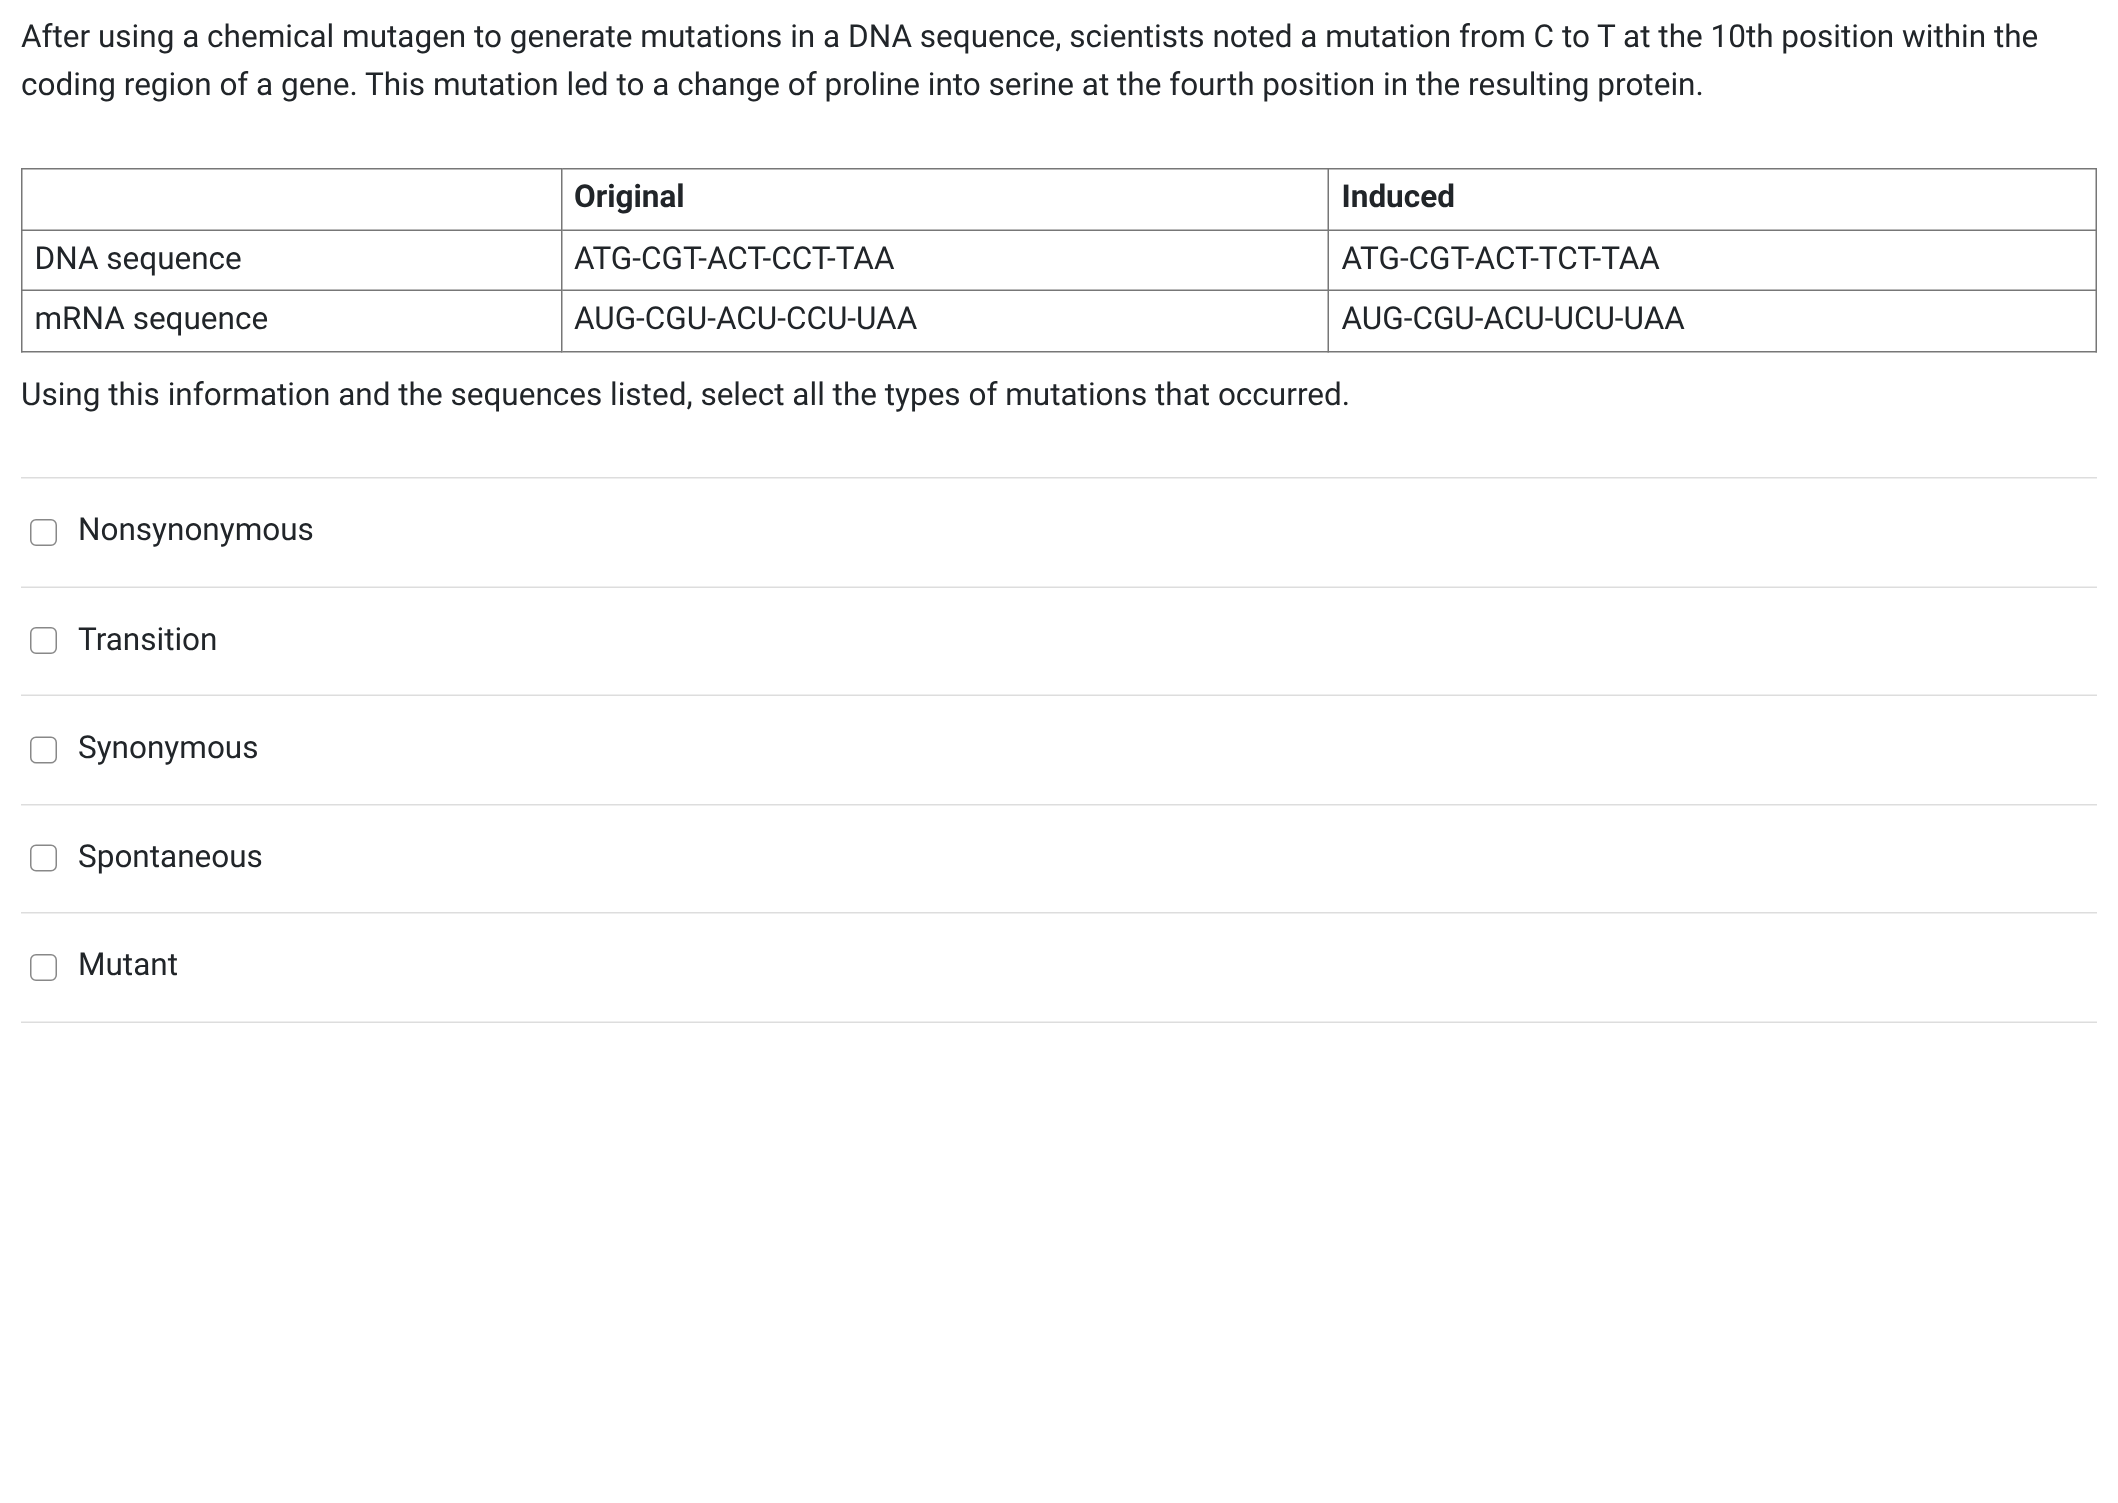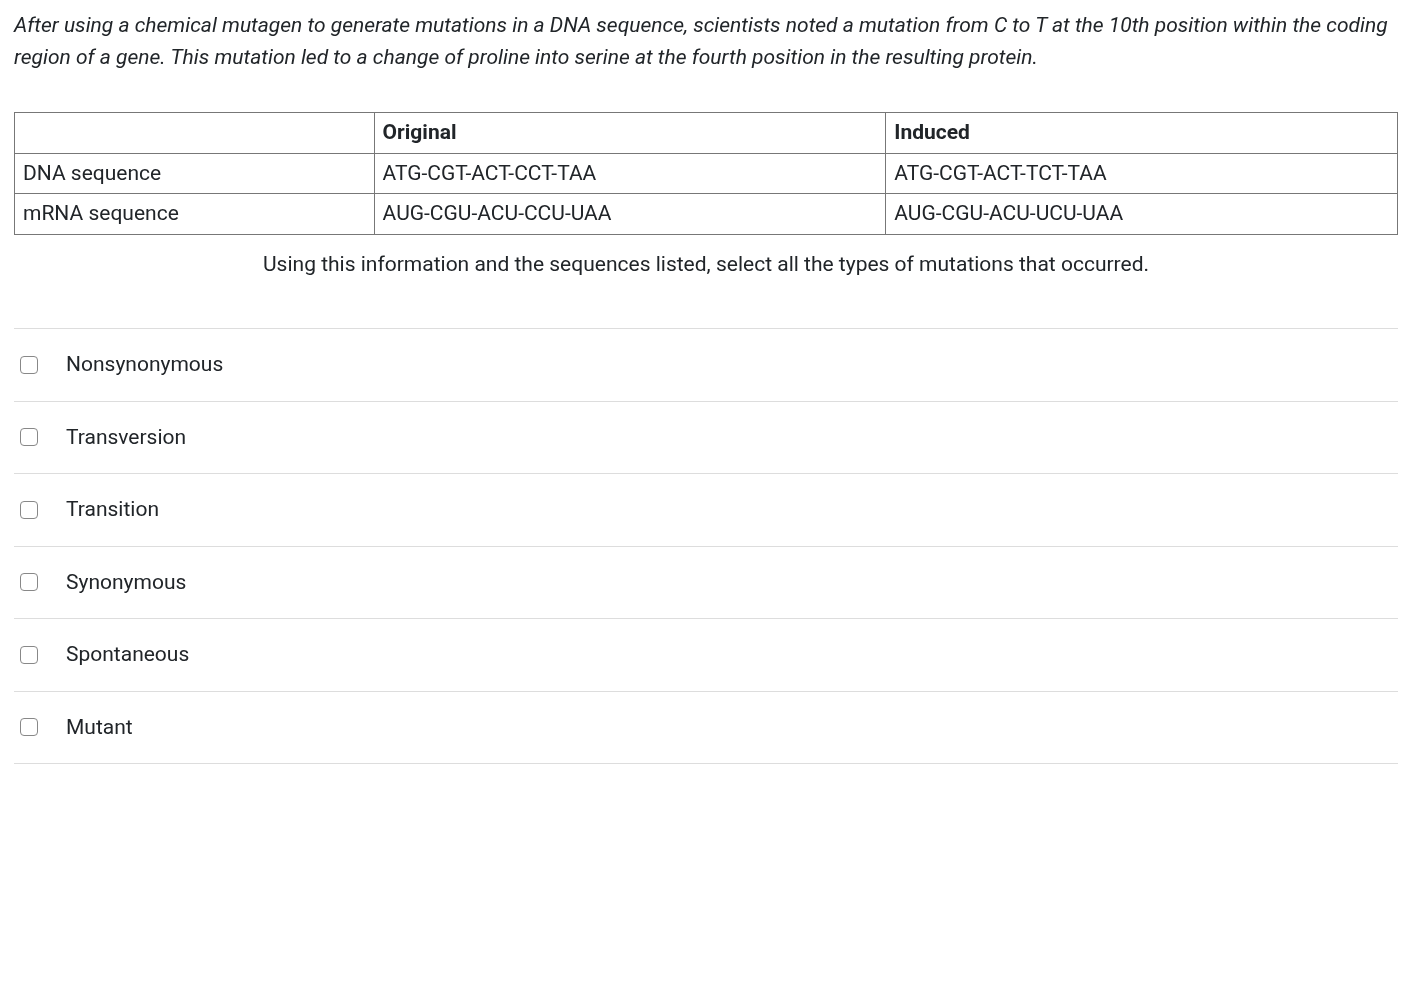--- a/index.html
+++ b/index.html
@@ -10,52 +10,50 @@
     body {
       font-family: "Segoe UI", -apple-system, BlinkMacSystemFont, Roboto, "Helvetica Neue", Arial, sans-serif;
       font-size: 21px;
       color: #212529;
       background: #ffffff;
       padding: 10px 14px;
       line-height: 1.5;
     }
     .intro {
       margin-bottom: 14px;
-      font-style: italic;
     }
     table {
       border-collapse: collapse;
       width: 100%;
       margin-bottom: 14px;
       font-size: 21px;
       margin-top: 39px;
     }
     table th, table td {
       border: 1px solid #777;
       padding: 4px 8px;
       text-align: left;
       font-weight: normal;
       vertical-align: top;
     }
     table th.col-header {
       font-weight: bold;
     }
     .question {
-      margin-bottom: 48px;
-      text-align: center;
+      margin-bottom: 38px;
     }
     .options {
       width: 100%;
     }
     .option-row {
       display: flex;
       align-items: center;
       border-top: 1px solid #ddd;
       padding: 20px 6px;
-      gap: 28px;
+      gap: 14px;
     }
     .option-row:last-child {
       border-bottom: 1px solid #ddd;
     }
     .checkbox {
       width: 18px;
       height: 18px;
       border: 1.5px solid #888;
       border-radius: 4px;
       flex-shrink: 0;
@@ -92,24 +90,20 @@
 
 <p class="question">Using this information and the sequences listed, select all the types of mutations that occurred.</p>
 
 <div class="options">
   <div class="option-row">
     <div class="checkbox"></div>
     <span class="option-label">Nonsynonymous</span>
   </div>
   <div class="option-row">
     <div class="checkbox"></div>
-    <span class="option-label">Transversion</span>
-  </div>
-  <div class="option-row">
-    <div class="checkbox"></div>
     <span class="option-label">Transition</span>
   </div>
   <div class="option-row">
     <div class="checkbox"></div>
     <span class="option-label">Synonymous</span>
   </div>
   <div class="option-row">
     <div class="checkbox"></div>
     <span class="option-label">Spontaneous</span>
   </div>

